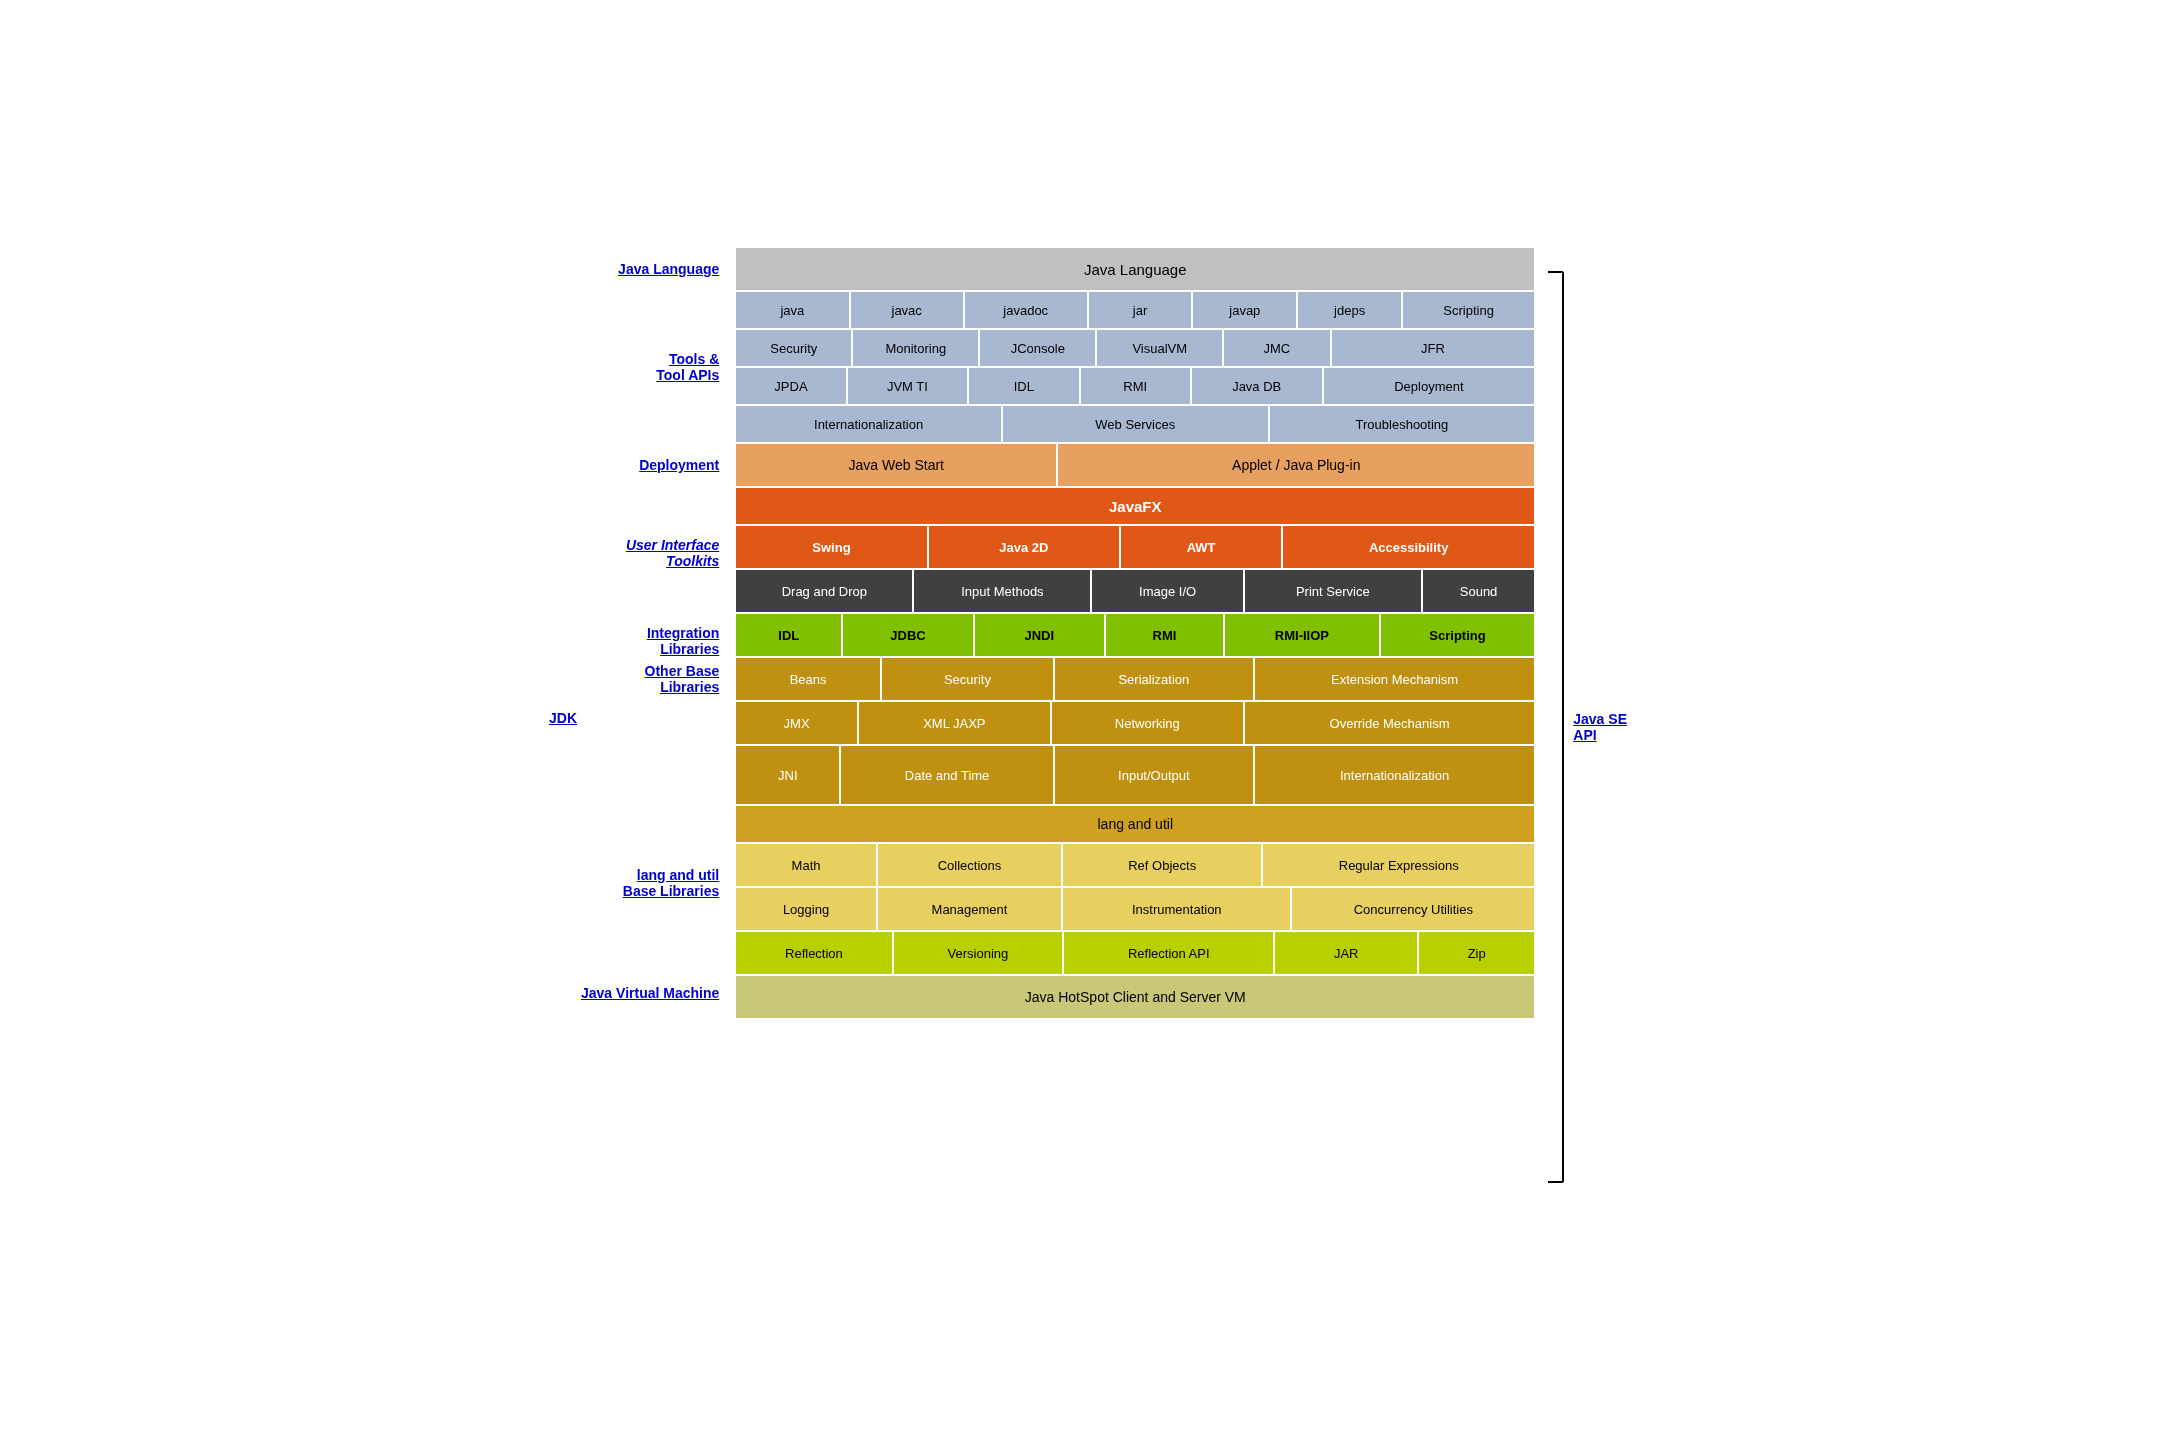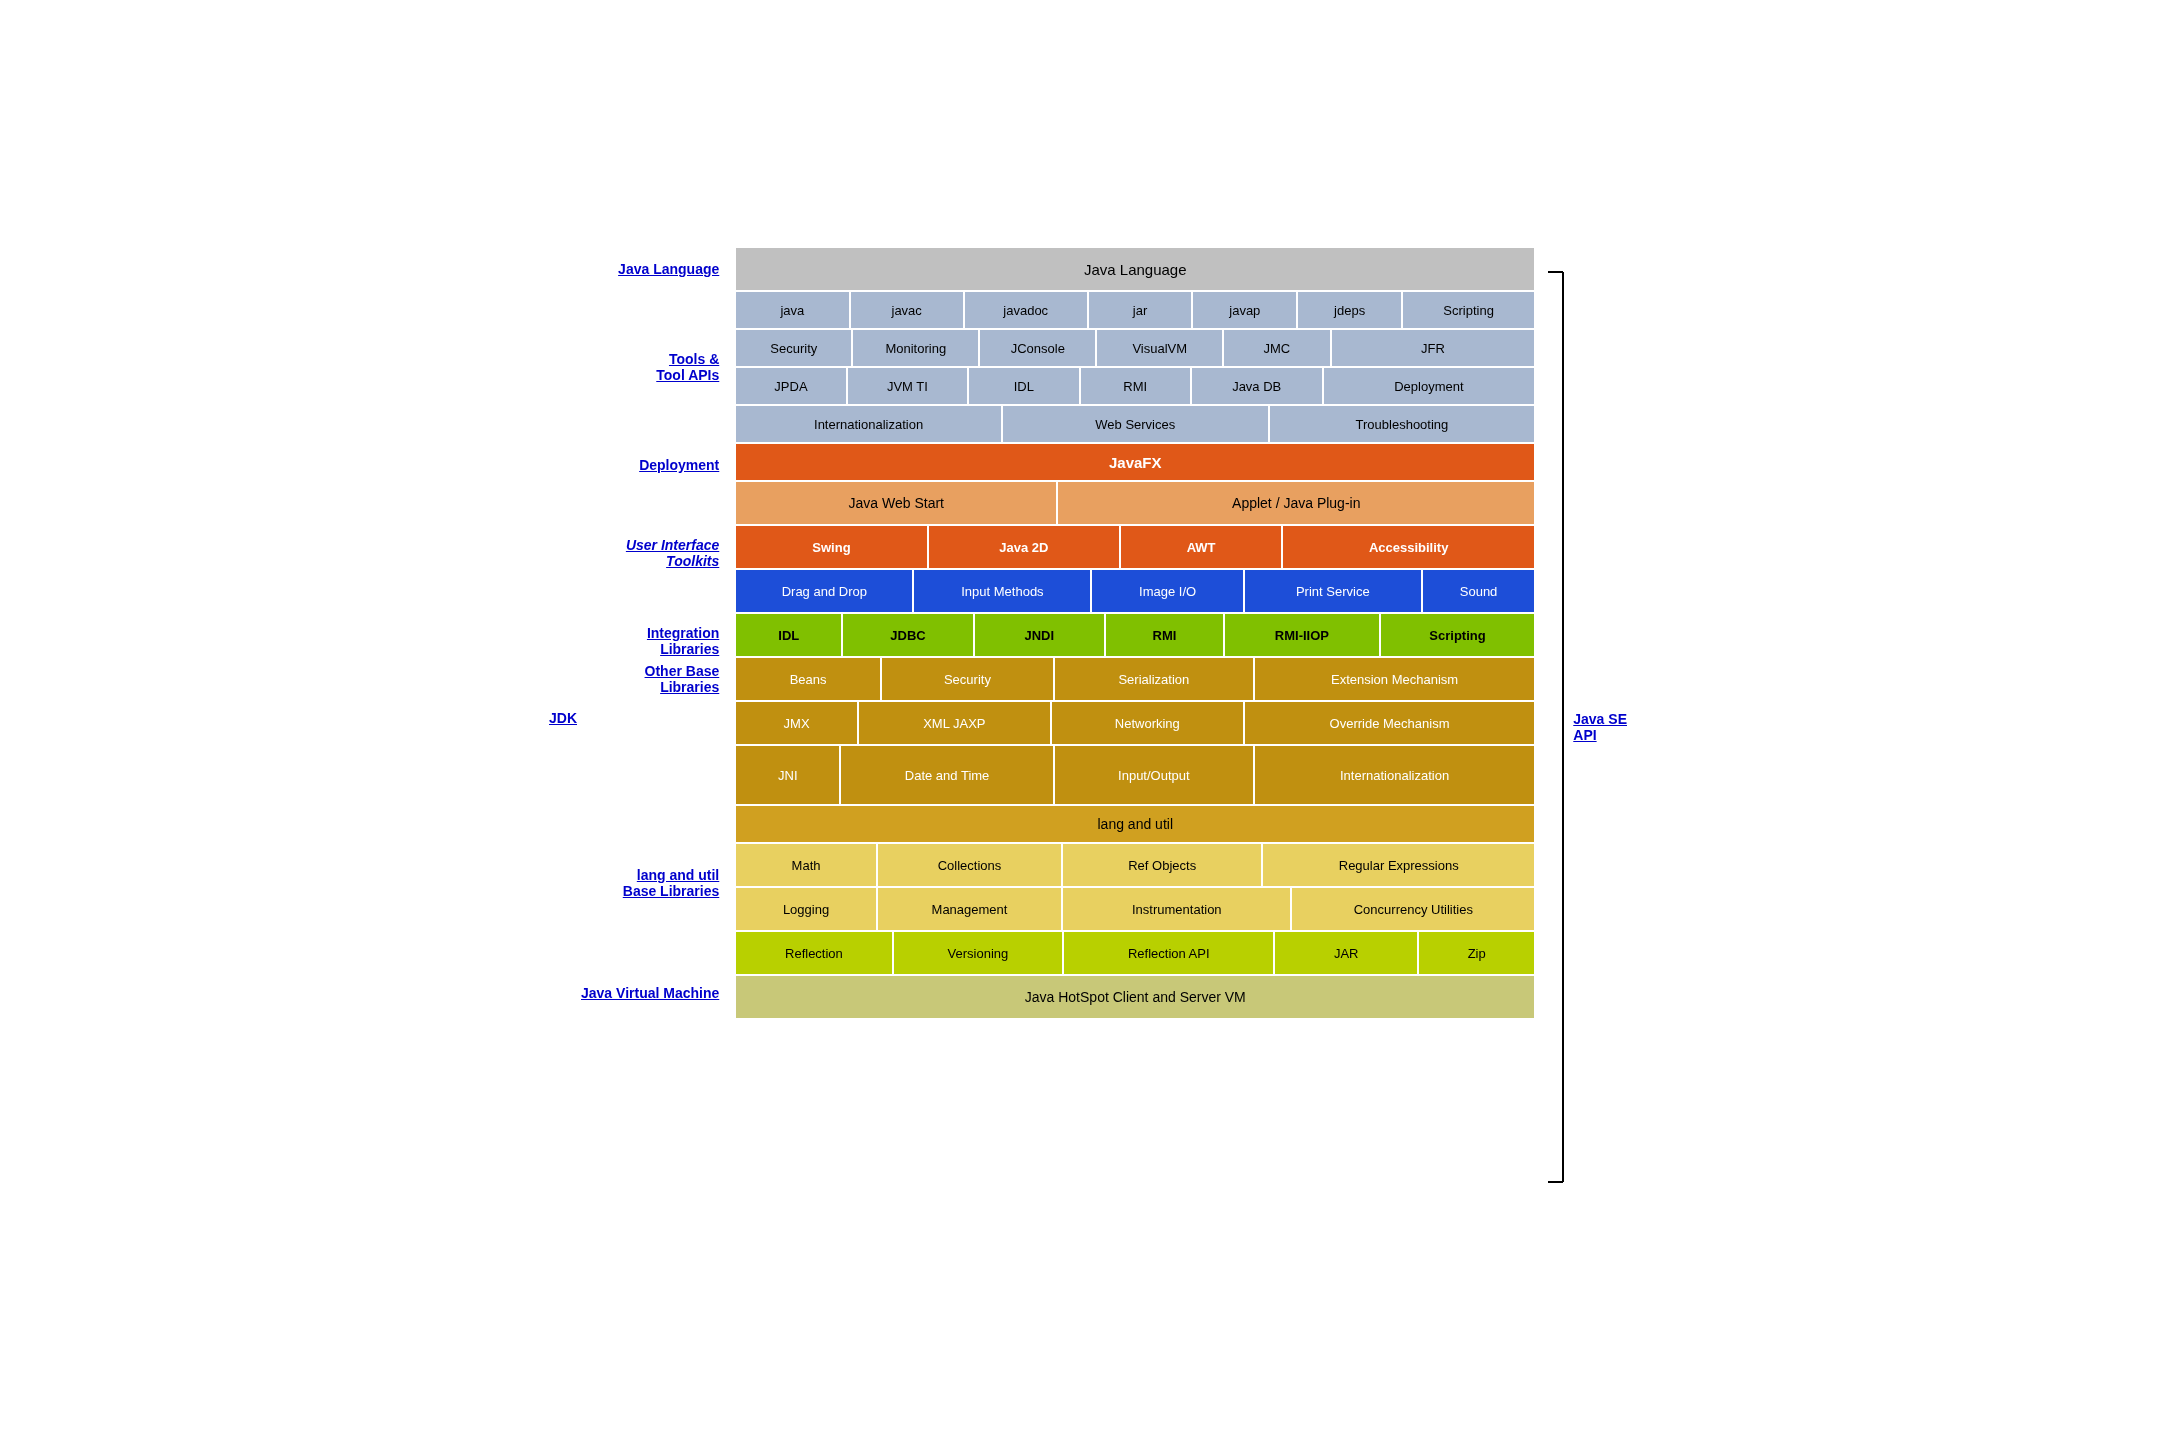--- a/index.html
+++ b/index.html
@@ -22,21 +22,21 @@
       border: 1px solid #fff;
       font-size: 13px;
       font-weight: normal;
     }
     .cell.bold { font-weight: bold; }
     
     .c-gray { background: #c0c0c0; color: #000; }
     .c-blue { background: #a8b8d0; color: #000; }
     .c-orange-light { background: #e8a060; color: #000; }
     .c-orange { background: #e05818; color: #fff; }
-    .c-orange-dark { background: #1d4ed8; color: #fff; }
+    .c-orange-dark { background: #404040; color: #fff; }
     .c-green { background: #80c000; color: #000; }
     .c-yellow-dark { background: #c09010; color: #000; }
     .c-yellow { background: #d0a020; color: #000; }
     .c-yellow-light { background: #e8d060; color: #000; }
     .c-lime { background: #b8d000; color: #000; }
     .c-tan { background: #c8c878; color: #000; }
     .full-diagram {
       display: flex;
       flex-direction: row;
       align-items: stretch;
@@ -143,27 +143,27 @@
       <div class="cell c-blue" style="flex:1.2;">Java DB</div>
       <div class="cell c-blue" style="flex:2;">Deployment</div>
     </div>
 
     <div class="hrow" style="height:38px;">
       <div class="cell c-blue" style="flex:2;">Internationalization</div>
       <div class="cell c-blue" style="flex:2;">Web Services</div>
       <div class="cell c-blue" style="flex:2;">Troubleshooting</div>
     </div>
 
-    <div class="hrow" style="height:38px;">
-      <div class="cell c-orange" style="flex:1;font-size:15px;font-weight:bold;">JavaFX</div>
-    </div>
-
     <div class="hrow" style="height:44px;">
       <div class="cell c-orange-light" style="flex:1.2;font-size:14px;">Java Web Start</div>
       <div class="cell c-orange-light" style="flex:1.8;font-size:14px;">Applet / Java Plug-in</div>
+    </div>
+
+    <div class="hrow" style="height:38px;">
+      <div class="cell c-orange" style="flex:1;font-size:15px;font-weight:bold;">JavaFX</div>
     </div>
 
     <div class="hrow" style="height:44px;">
       <div class="cell c-orange bold" style="flex:1.2;">Swing</div>
       <div class="cell c-orange bold" style="flex:1.2;">Java 2D</div>
       <div class="cell c-orange bold" style="flex:1;">AWT</div>
       <div class="cell c-orange bold" style="flex:1.6;">Accessibility</div>
     </div>
 
     <div class="hrow" style="height:44px;">

